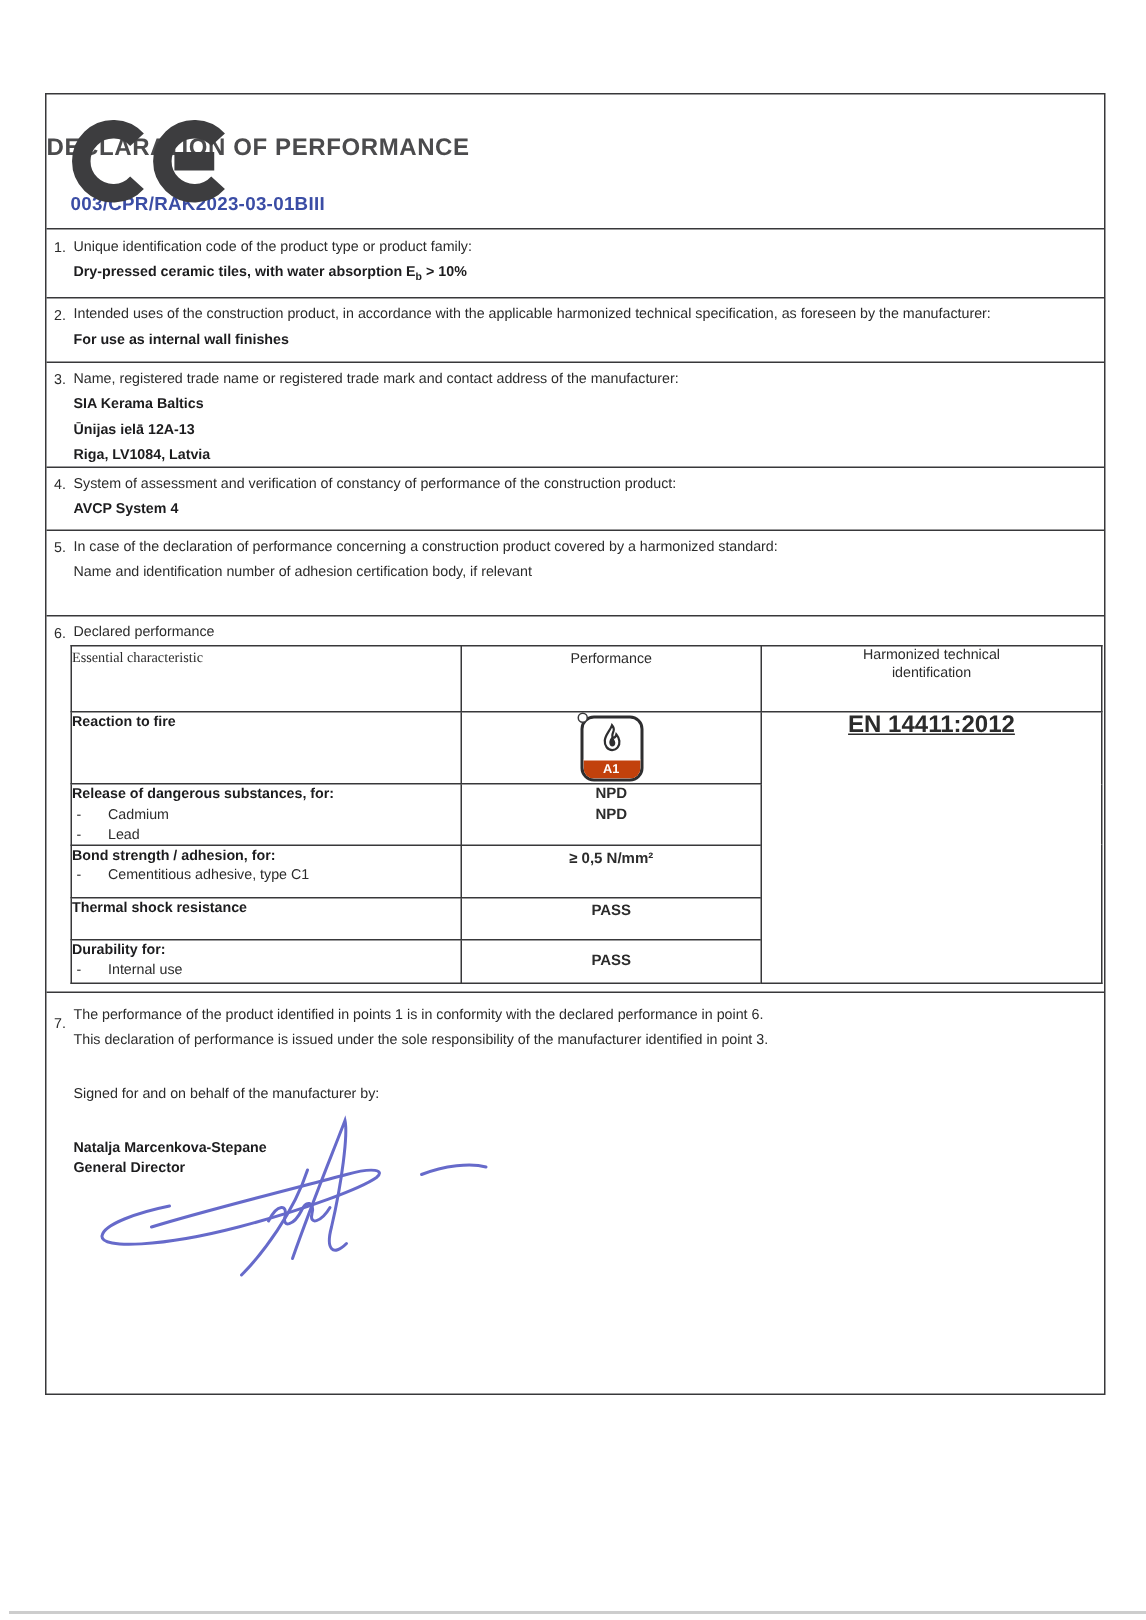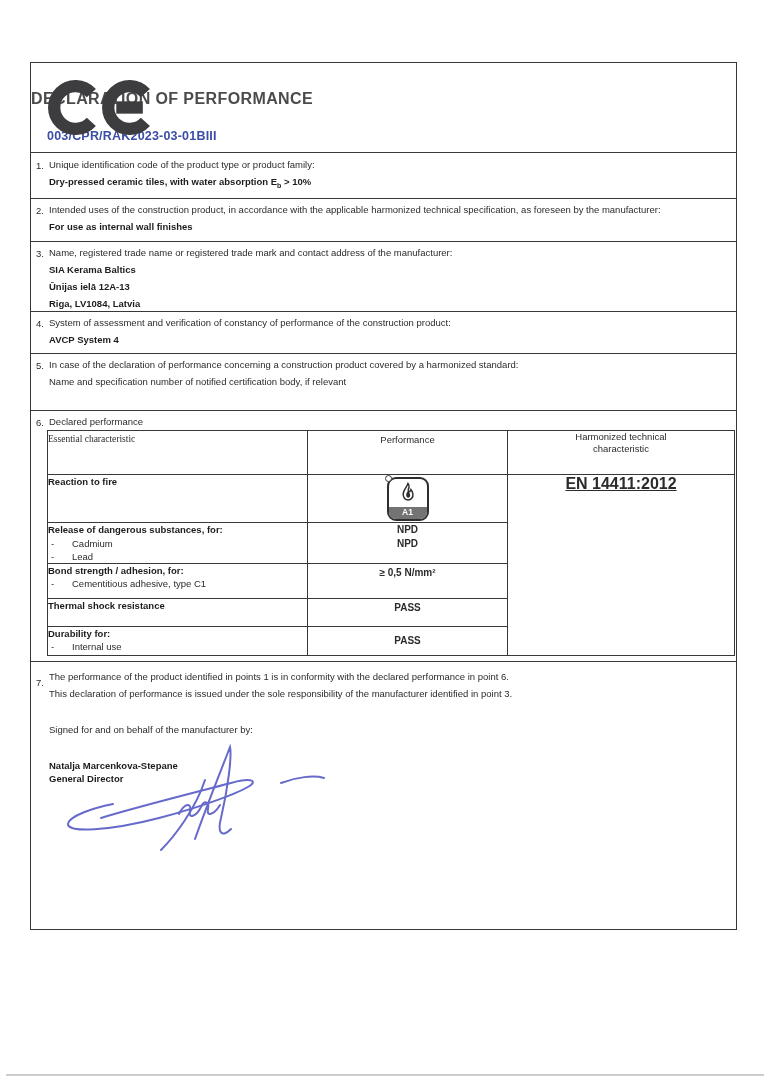--- a/index.html
+++ b/index.html
@@ -71,21 +71,21 @@
   td.thermal{line-height:12px;padding-bottom:1px;}
   
   .fire-wrap{position:relative;width:42px;margin:2px auto 0;}
   .fire-icon{
     position:relative;width:42px;height:44px;box-sizing:border-box;
     border:2.4px solid #2e2e30;border-radius:9px;background:#fff;overflow:hidden;
   }
   .fire-icon svg{display:block;margin:1px auto 0;}
   .fire-bar{
     position:absolute;left:0;right:0;bottom:0;height:12.5px;
-    background:#737373;border-top:1.6px solid #ffffff;
+    background:#c2410c;border-top:1.6px solid #ffffff;
     color:#fff;font-weight:bold;font-size:8.5px;line-height:11px;text-align:center;
   }
   .fire-ring{
     position:absolute;left:-2px;top:-2px;width:5px;height:5px;
     border:1.3px solid #3a3a3c;border-radius:50%;background:#fff;z-index:2;
   }
   
   .signatory{position:absolute;left:18px;top:97px;line-height:13px;}
   .signature-svg{position:absolute;left:22px;top:80px;}
 </style>
@@ -137,42 +137,42 @@
     <div class="sec-body">
       <div class="one-line">System of assessment and verification of constancy of performance of the construction product:</div>
       <div class="one-line strong">AVCP System 4</div>
     </div>
   </div>
 
   <div class="section" style="top:291px;height:57px;">
     <span class="sec-num">5.</span>
     <div class="sec-body">
       <div class="one-line">In case of the declaration of performance concerning a construction product covered by a harmonized standard:</div>
-      <div class="one-line">Name and specification number of notified certification body, if relevant</div>
+      <div class="one-line">Name and identification number of adhesion certification body, if relevant</div>
     </div>
   </div>
 
   <div class="section" style="top:348px;height:251px;">
     <span class="sec-num">6.</span>
     <div class="sec-body">
       <div class="one-line">Declared performance</div>
     </div>
     <div class="perf-table-wrap">
       <table class="perf">
         <colgroup>
             <col style="width:260px">
             <col style="width:200px">
             <col style="width:227px">
           </colgroup>
         <tbody>
             <tr style="height:44px;">
           <th class="h-char">Essential characteristic</th>
           <th class="h-perf">Performance</th>
           <th class="h-spec">
-                <span>Harmonized technical characteristic</span>
+                <span>Harmonized technical identification</span>
               </th>
         </tr>
         <tr style="height:48px;">
           <td class="c-char">
                 <span class="cell-title">Reaction to fire</span>
               </td>
           <td class="c-perf">
             <div class="fire-wrap" aria-label="A1 fire classification pictogram">
               <div class="fire-ring"></div>
               <div class="fire-icon">

